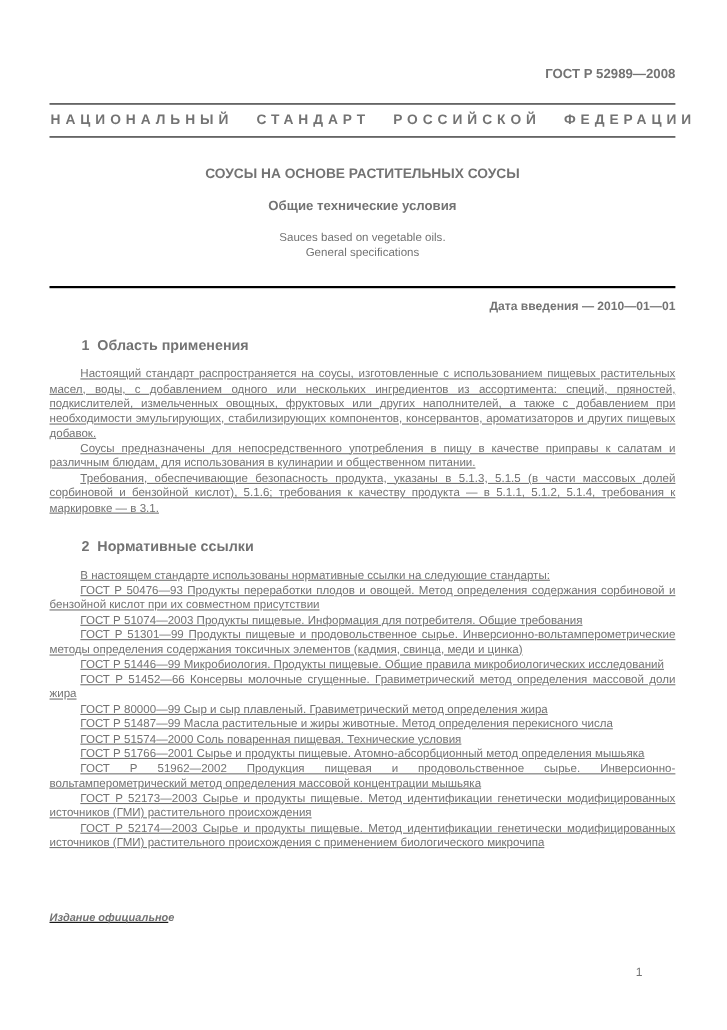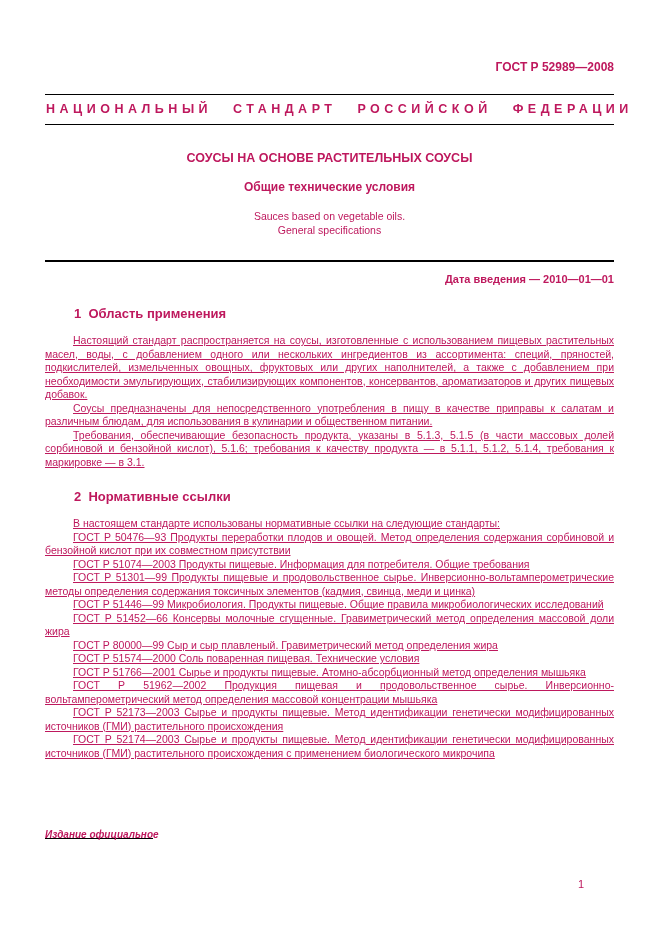--- a/index.html
+++ b/index.html
@@ -4,21 +4,21 @@
 <style>
   * { margin: 0; padding: 0; box-sizing: border-box; }
   html, body { background: #d9d9d9; }
   .page {
     width: 661px;
     height: 936px;
     margin: 0 auto;
     background: #ffffff;
     position: relative;
     overflow: hidden;
-    color: #be185d;
+    color: #737373;
     font-family: "Liberation Sans", "DejaVu Sans", sans-serif;
     padding: 60px 47px 0 45px;
   }
   .doc-number {
     text-align: right;
     font-weight: bold;
     font-size: 12px;
     line-height: 14px;
   }
   .banner {
@@ -112,20 +112,21 @@
     <p>Требования, обеспечивающие безопасность продукта, указаны в 5.1.3, 5.1.5 (в части массовых долей сорбиновой и бензойной кислот), 5.1.6; требования к качеству продукта — в 5.1.1, 5.1.2, 5.1.4, требования к маркировке — в 3.1.</p>
 
     <h2 class="section-heading second">2&nbsp;&nbsp;Нормативные ссылки</h2>
     <p>В настоящем стандарте использованы нормативные ссылки на следующие стандарты:</p>
     <p>ГОСТ Р 50476—93 Продукты переработки плодов и овощей. Метод определения содержания сорбиновой и бензойной кислот при их совместном присутствии</p>
     <p>ГОСТ Р 51074—2003 Продукты пищевые. Информация для потребителя. Общие требования</p>
     <p>ГОСТ Р 51301—99 Продукты пищевые и продовольственное сырье. Инверсионно-вольтамперометрические методы определения содержания токсичных элементов (кадмия, свинца, меди и цинка)</p>
     <p>ГОСТ Р 51446—99 Микробиология. Продукты пищевые. Общие правила микробиологических исследований</p>
     <p>ГОСТ Р 51452—66 Консервы молочные сгущенные. Гравиметрический метод определения массовой доли жира</p>
     <p>ГОСТ Р 80000—99 Сыр и сыр плавленый. Гравиметрический метод определения жира</p>
+    <p>ГОСТ Р 51487—99 Масла растительные и жиры животные. Метод определения перекисного числа</p>
     <p>ГОСТ Р 51574—2000 Соль поваренная пищевая. Технические условия</p>
     <p>ГОСТ Р 51766—2001 Сырье и продукты пищевые. Атомно-абсорбционный метод определения мышьяка</p>
     <p>ГОСТ Р 51962—2002 Продукция пищевая и продовольственное сырье. Инверсионно-вольтамперометрический метод определения массовой концентрации мышьяка</p>
     <p>ГОСТ Р 52173—2003 Сырье и продукты пищевые. Метод идентификации генетически модифицированных источников (ГМИ) растительного происхождения</p>
     <p>ГОСТ Р 52174—2003 Сырье и продукты пищевые. Метод идентификации генетически модифицированных источников (ГМИ) растительного происхождения с применением биологического микрочипа</p>
 
   </div>
 
   <div class="footer-rule"></div>
   <div class="edition-note">Издание официальное</div>

